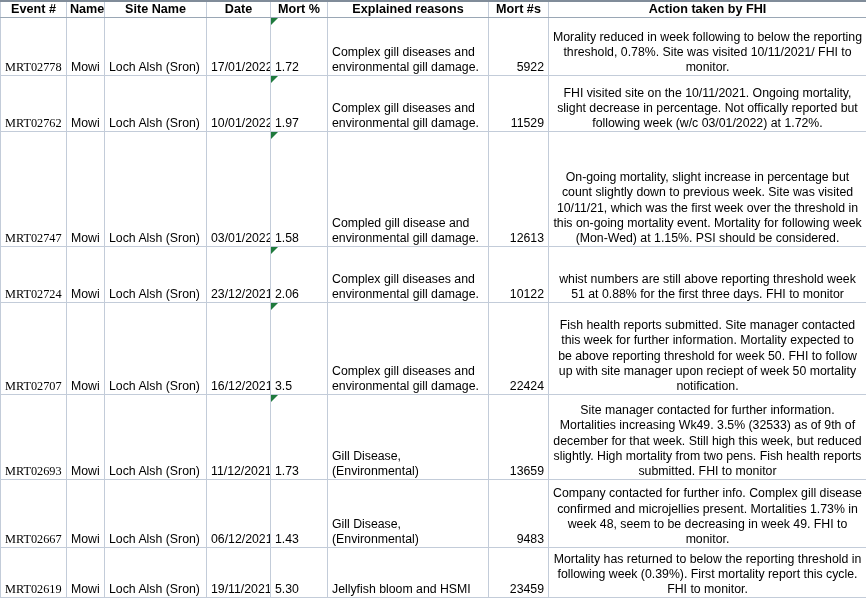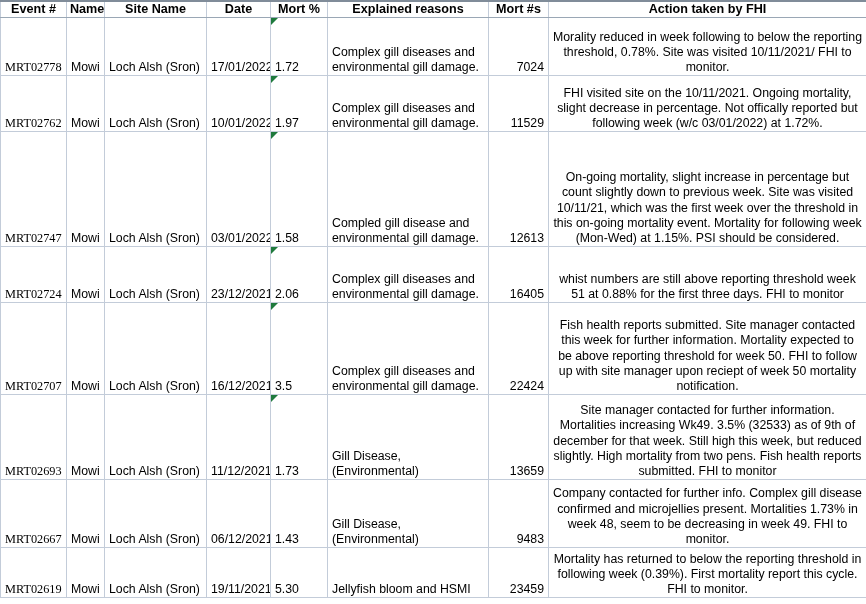--- a/index.html
+++ b/index.html
@@ -111,21 +111,21 @@
     <tbody id="tbody">
         <tr style="height: 58px;">
           <td class="v-event">MRT02778</td>
           <td class="v-name">Mowi</td>
           <td class="v-site">Loch Alsh (Sron)</td>
           <td class="v-date">17/01/2022</td>
           <td class="v-mortp"><span class="err-flag"></span><span>1.72</span></td>
           <td class="v-reason">
             <span class="reason-text">Complex gill diseases and environmental gill damage.</span>
           </td>
-          <td class="v-mortn">7024</td>
+          <td class="v-mortn">5922</td>
           <td class="v-action">
             <span class="action-text">Morality reduced in week following to below the reporting threshold, 0.78%. Site was visited 10/11/2021/ FHI to monitor.</span>
           </td>
         </tr>
         <tr style="height: 56px;">
           <td class="v-event">MRT02762</td>
           <td class="v-name">Mowi</td>
           <td class="v-site">Loch Alsh (Sron)</td>
           <td class="v-date">10/01/2022</td>
           <td class="v-mortp"><span class="err-flag"></span><span>1.97</span></td>
@@ -153,21 +153,21 @@
         </tr>
         <tr style="height: 56px;">
           <td class="v-event">MRT02724</td>
           <td class="v-name">Mowi</td>
           <td class="v-site">Loch Alsh (Sron)</td>
           <td class="v-date">23/12/2021</td>
           <td class="v-mortp"><span class="err-flag"></span><span>2.06</span></td>
           <td class="v-reason">
             <span class="reason-text">Complex gill diseases and environmental gill damage.</span>
           </td>
-          <td class="v-mortn">16405</td>
+          <td class="v-mortn">10122</td>
           <td class="v-action">
             <span class="action-text">whist numbers are still above reporting threshold week 51 at 0.88% for the first three days. FHI to monitor</span>
           </td>
         </tr>
         <tr style="height: 92px;">
           <td class="v-event">MRT02707</td>
           <td class="v-name">Mowi</td>
           <td class="v-site">Loch Alsh (Sron)</td>
           <td class="v-date">16/12/2021</td>
           <td class="v-mortp"><span class="err-flag"></span><span>3.5</span></td>

